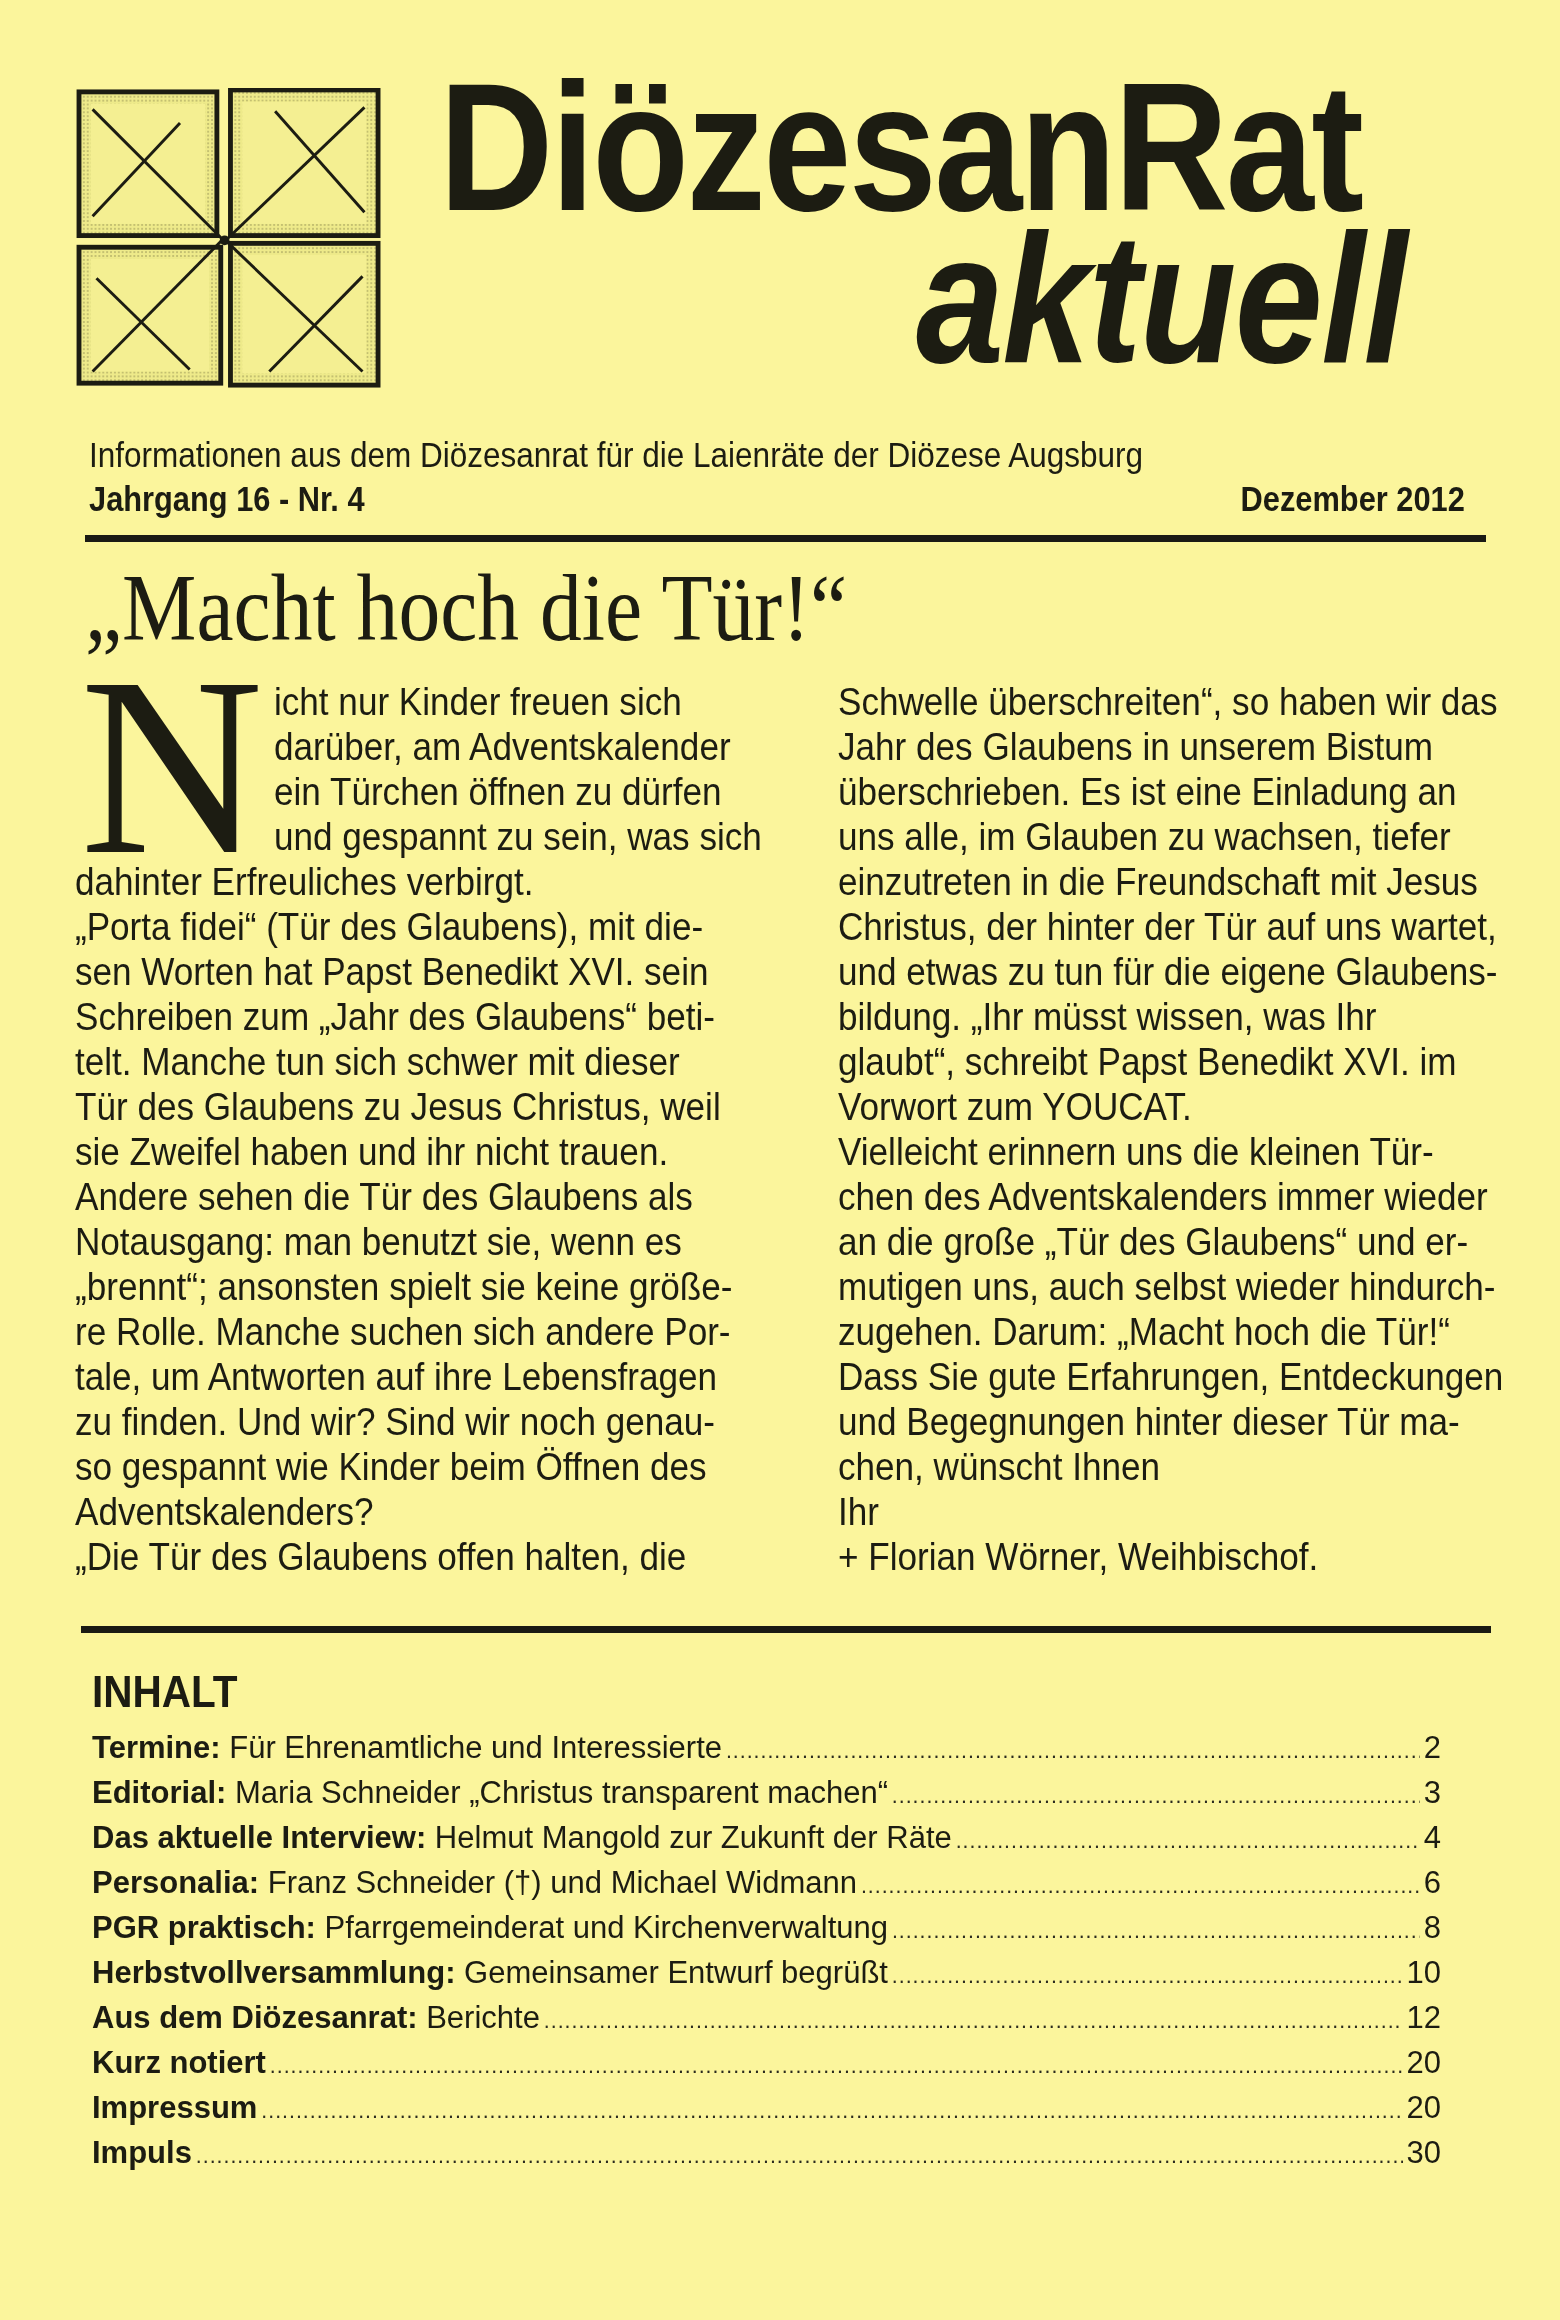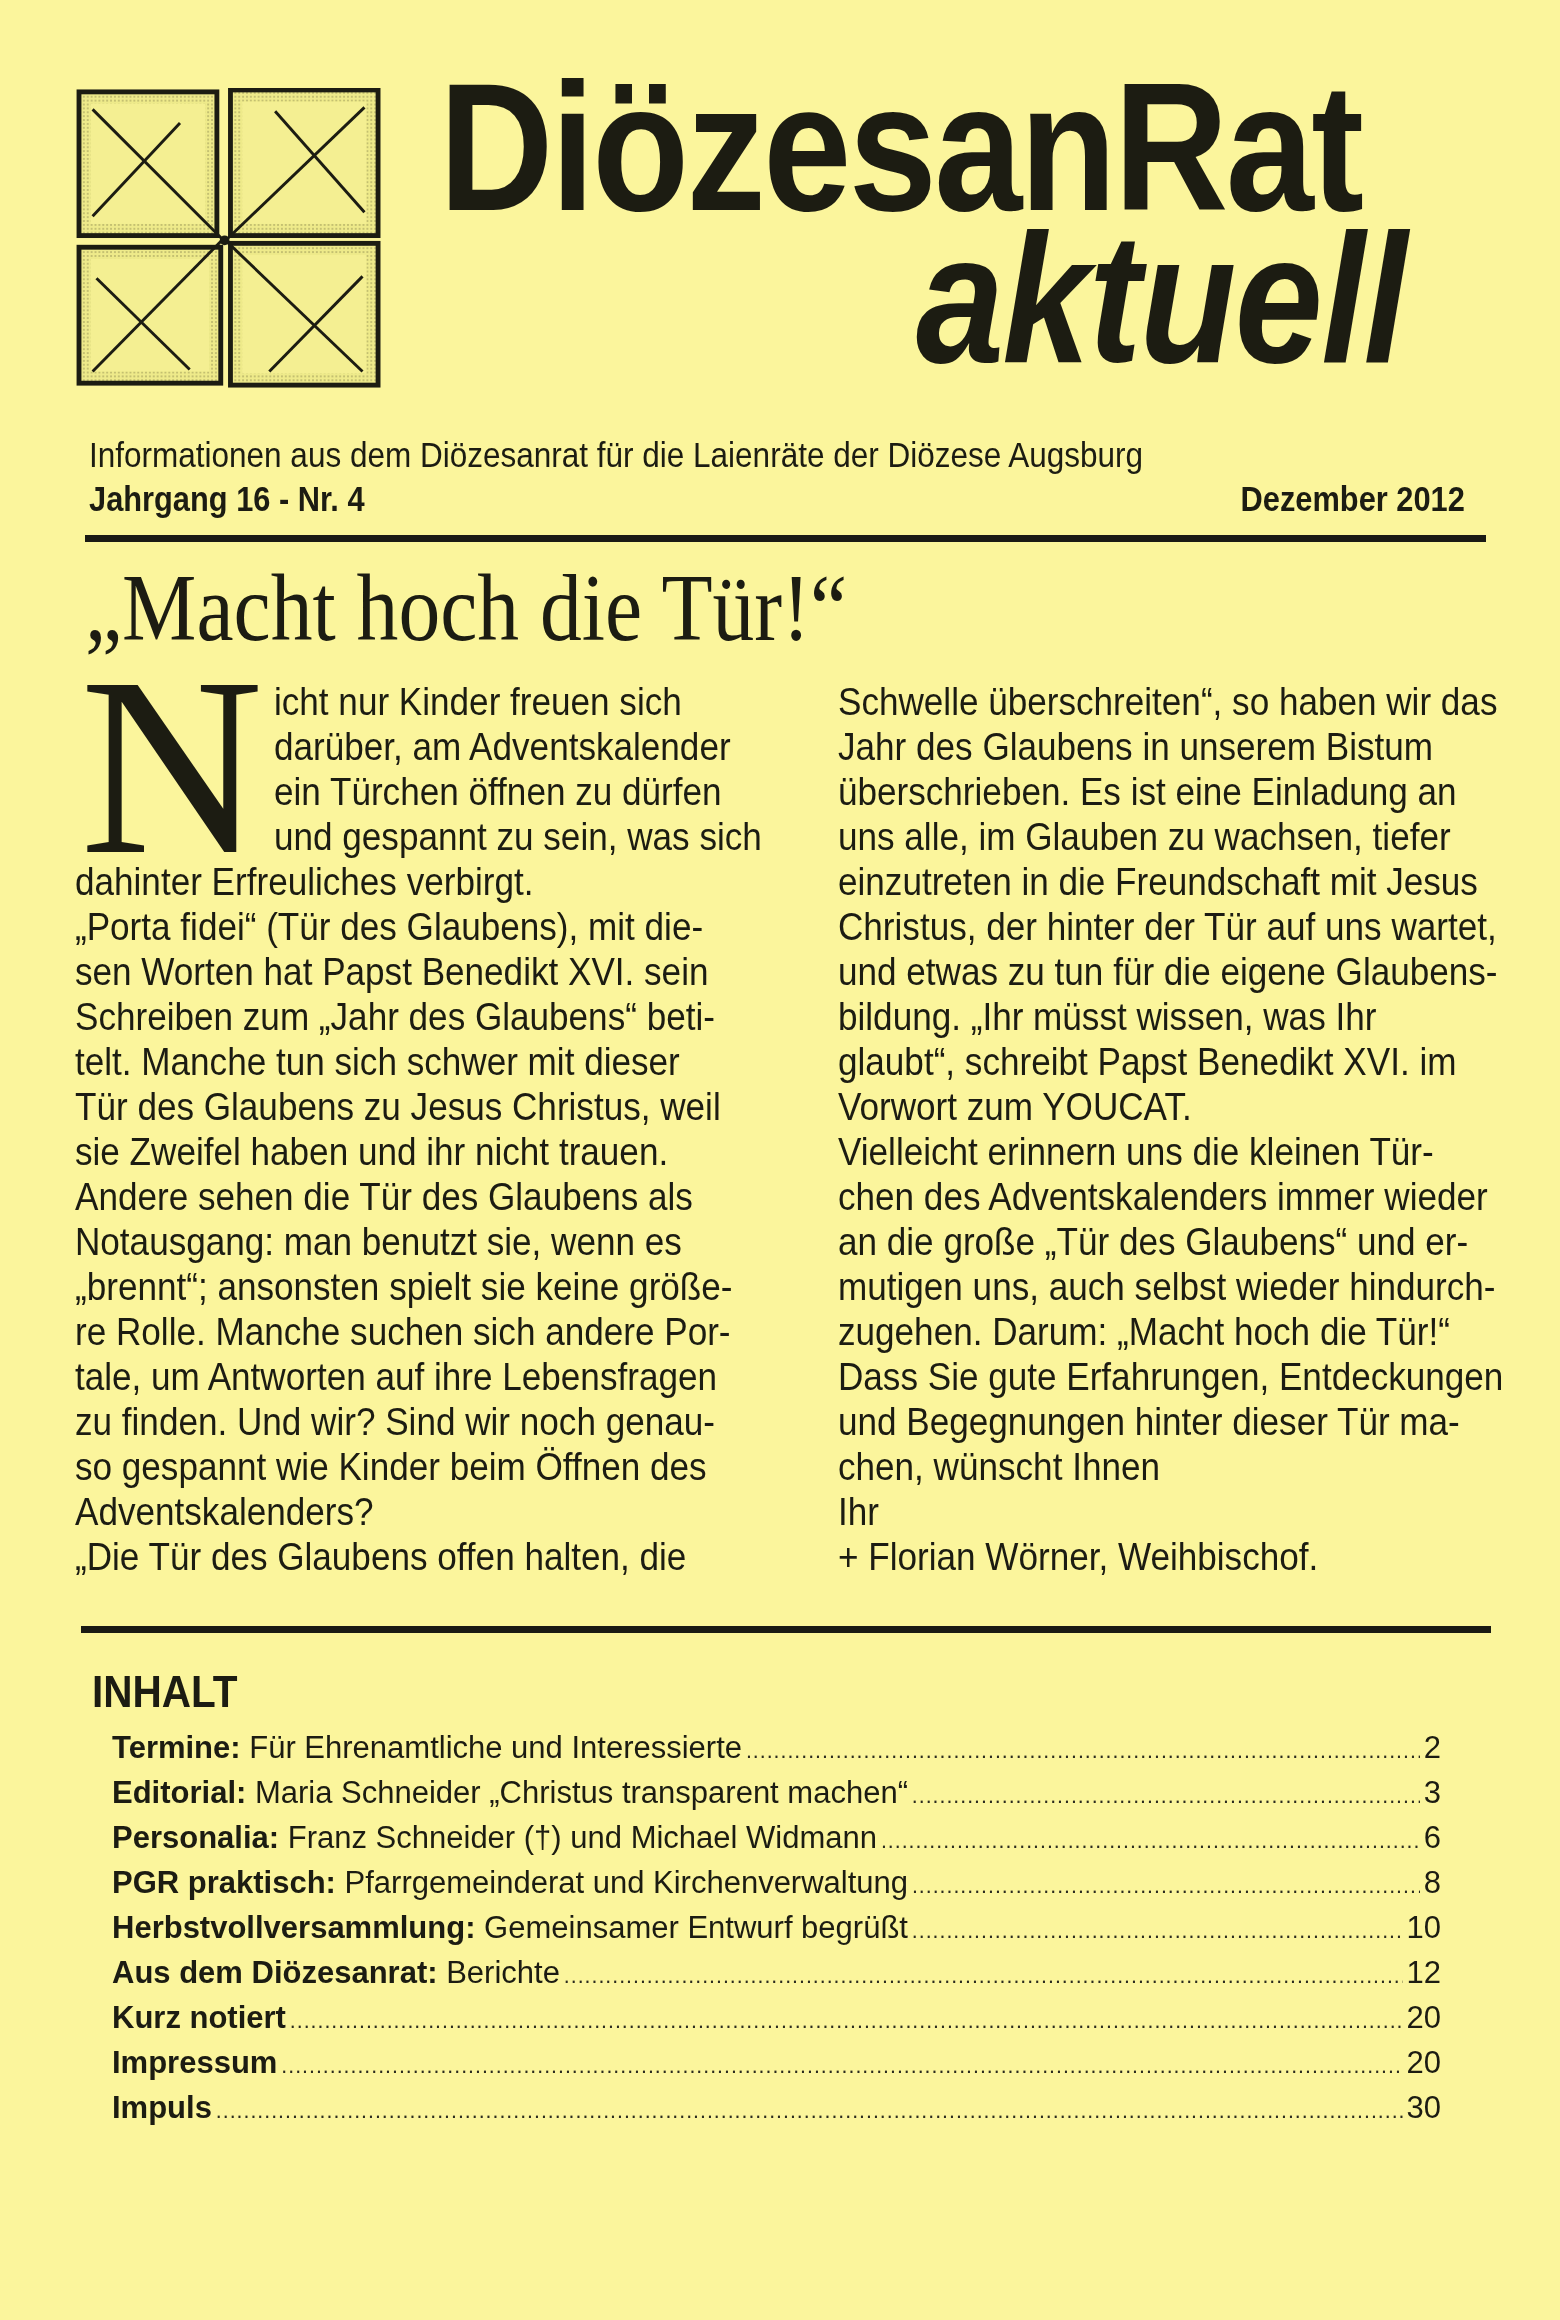--- a/index.html
+++ b/index.html
@@ -76,21 +76,21 @@
   
   .toc-title {
     left:92px; top:1665px;
     font-family:"Liberation Sans", sans-serif; font-weight:bold;
     font-size:45px; line-height:54px;
     transform-origin:left top; transform:scaleX(0.9);
   }
   .toc { position:absolute; left:92px; top:1725px; width:1349px; }
   .toc-row { display:flex; align-items:baseline; height:45px;
              font-family:"Liberation Sans", sans-serif; font-size:31px; line-height:45px; }
-  .toc-row .lbl { white-space:nowrap;margin-left:20px; }
+  .toc-row .lbl { white-space:nowrap; }
   .toc-row .lbl b { font-weight:bold; }
   .toc-row .dots { flex:1; overflow:hidden; white-space:nowrap; margin:0 3.9px;
                    font-size:21.3px; letter-spacing:1px; color:#2a2a1e; }
   .toc-row .dots::before {
     content:"................................................................................................................................................................................................................................";
   }
   .toc-row .pg { white-space:nowrap; text-align:right; }
 </style>
 </head>
 <body>
@@ -198,20 +198,25 @@
     <span class="lbl"><b>Termine:</b><span> Für Ehrenamtliche und Interessierte</span></span>
     <span class="dots"></span>
     <span class="pg">2</span>
   </div>
   <div class="toc-row">
     <span class="lbl"><b>Editorial:</b><span> Maria Schneider „Christus transparent machen“</span></span>
     <span class="dots"></span>
     <span class="pg">3</span>
   </div>
   <div class="toc-row">
+    <span class="lbl"><b>Das aktuelle Interview:</b><span> Helmut Mangold zur Zukunft der Räte</span></span>
+    <span class="dots"></span>
+    <span class="pg">4</span>
+  </div>
+  <div class="toc-row">
     <span class="lbl"><b>Personalia:</b><span> Franz Schneider (†) und Michael Widmann</span></span>
     <span class="dots"></span>
     <span class="pg">6</span>
   </div>
   <div class="toc-row">
     <span class="lbl"><b>PGR praktisch:</b><span> Pfarrgemeinderat und Kirchenverwaltung</span></span>
     <span class="dots"></span>
     <span class="pg">8</span>
   </div>
   <div class="toc-row">

